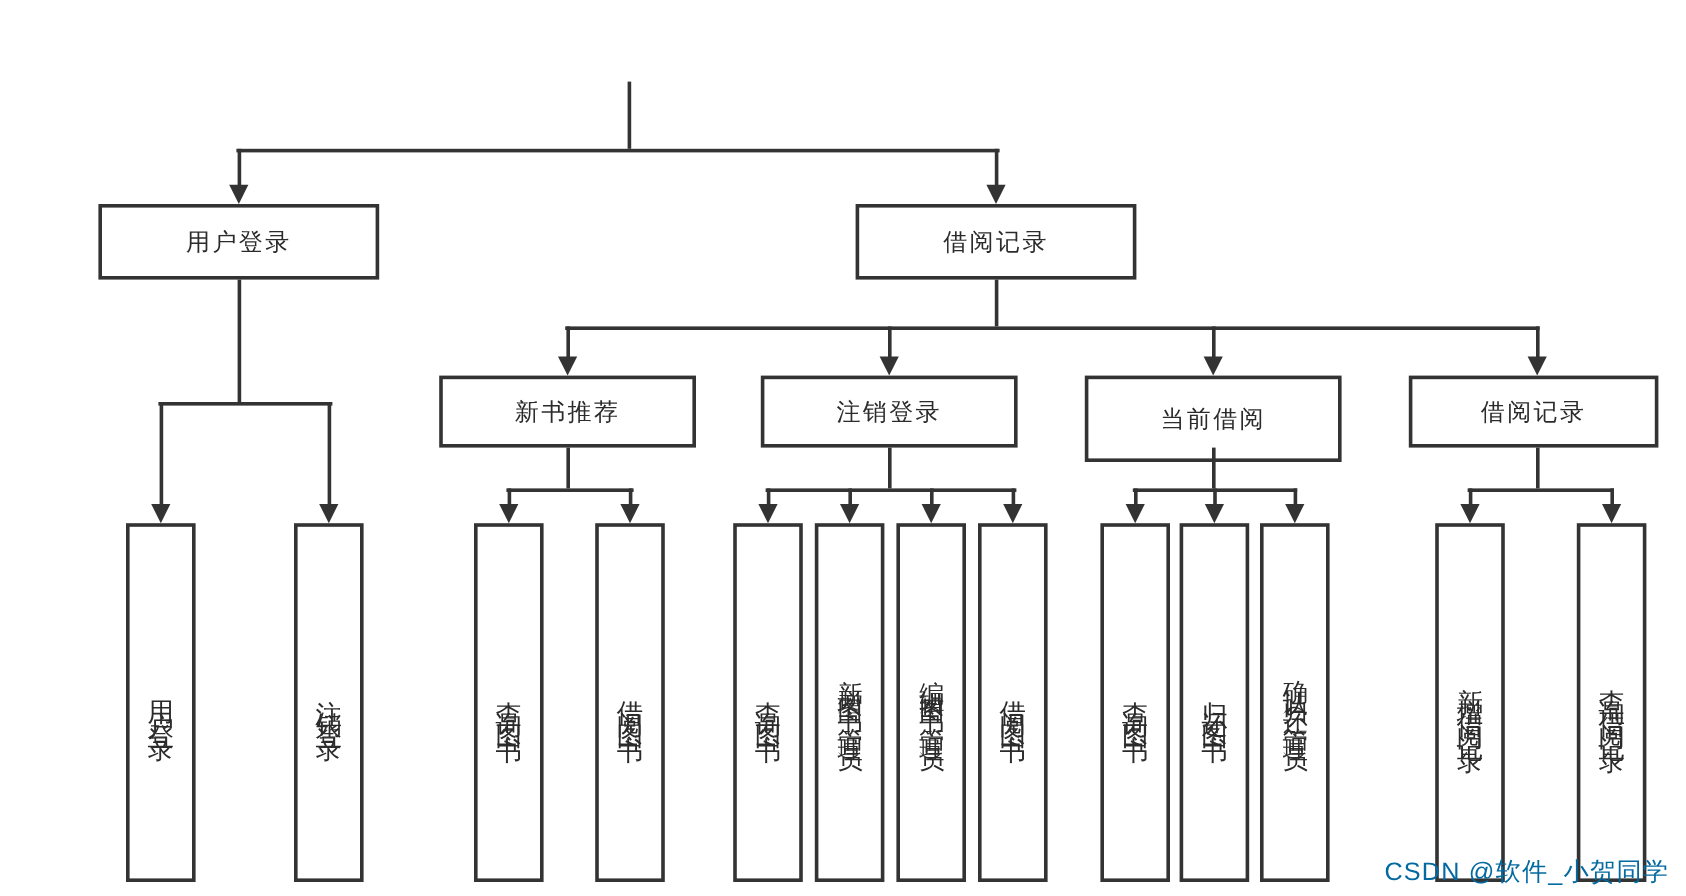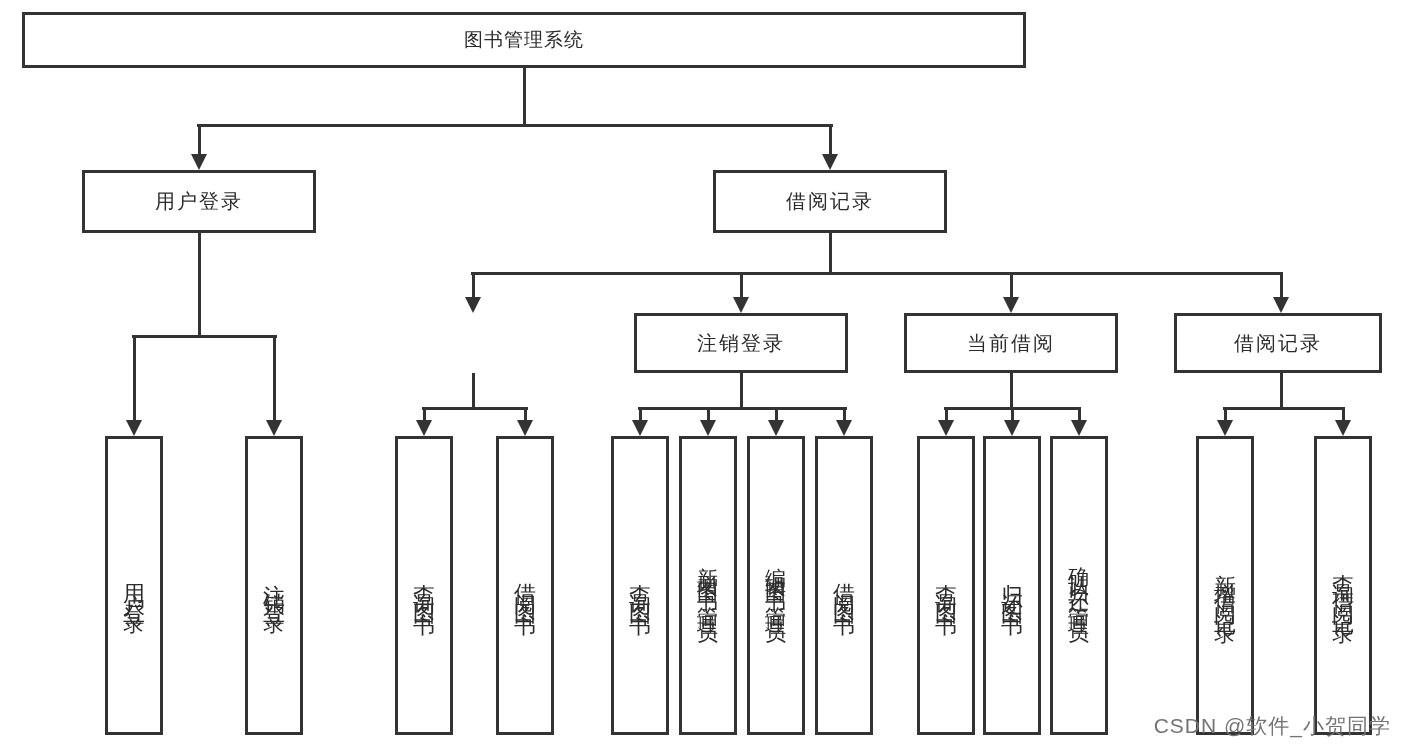--- a/index.html
+++ b/index.html
@@ -38,38 +38,38 @@
     position:absolute;
     width:0;height:0;
     border-left:8px solid transparent;
     border-right:8px solid transparent;
     border-top:16px solid #333333;
   }
   .watermark{
     position:absolute;
     right:14px;top:712px;
     font-size:21px;
-    color:#737373;
+    color:#0369a1;
     letter-spacing:1px;
     white-space:nowrap;
     z-index:5;
   }
 </style>
 </head>
 <body>
 
 <div class="canvas">
 
-  <div class="box root" style="left:22px;top:12px;width:1004px;height:56px;">图书管理系统</div>
 
   <div class="box lvl1" style="left:82px;top:170px;width:234px;height:63px;">用户登录</div>
   <div class="box lvl1" style="left:713px;top:170px;width:234px;height:63px;">借阅记录</div>
 
+  <div class="box cat" style="left:366px;top:313px;width:214px;height:60px;">新书推荐</div>
   <div class="box cat" style="left:634px;top:313px;width:214px;height:60px;">注销登录</div>
-  <div class="box cat" style="left:904px;top:313px;width:214px;height:60px;">当前借阅</div>
+  <div class="box cat" style="left:904px;top:313px;width:214px;height:72px;">当前借阅</div>
   <div class="box cat" style="left:1174px;top:313px;width:208px;height:60px;">借阅记录</div>
 
   <div class="box leaf" style="left:105px;top:436px;width:58px;height:299px;">用户登录</div>
   <div class="box leaf" style="left:245px;top:436px;width:58px;height:299px;">注销登录</div>
 
   <div class="box leaf" style="left:395px;top:436px;width:58px;height:299px;">查询图书</div>
   <div class="box leaf" style="left:496px;top:436px;width:58px;height:299px;">借阅图书</div>
 
   <div class="box leaf" style="left:611px;top:436px;width:58px;height:299px;">查询图书</div>
   <div class="box leaf long" style="left:679px;top:436px;width:58px;height:299px;">新增图书（管理员）</div>

